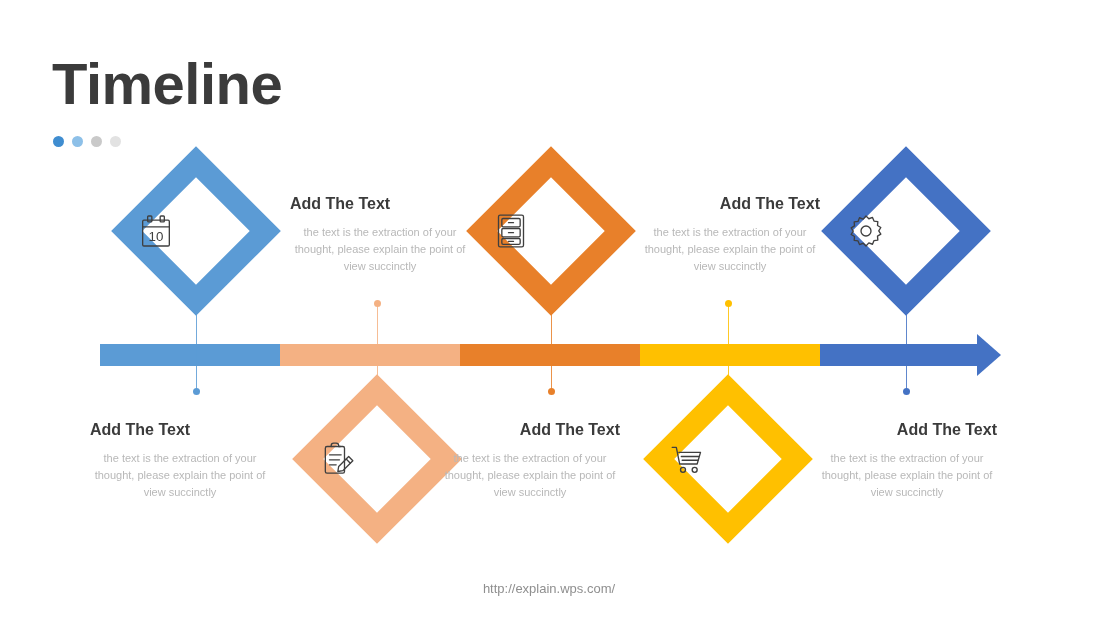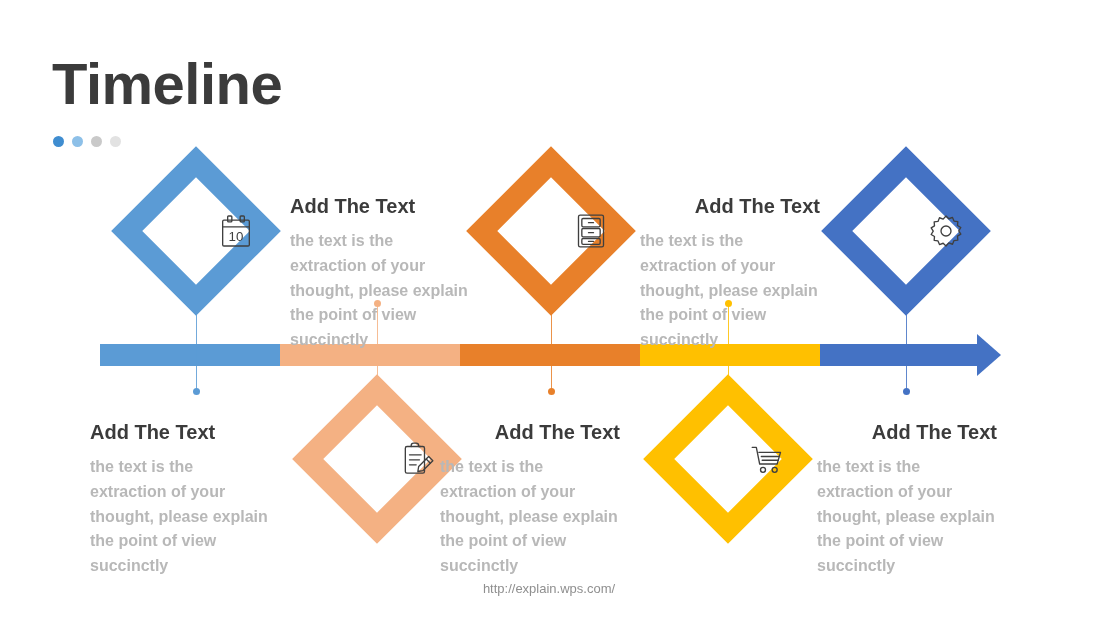--- a/index.html
+++ b/index.html
@@ -79,21 +79,21 @@
     position: absolute;
     width: 7px;
     height: 7px;
     border-radius: 50%;
   }
 
   .diamond {
     position: absolute;
     display: flex;
     align-items: center;
-    justify-content: flex-end;
+    justify-content: flex-start;
   }
   .diamond .dia-shape {
     position: absolute;
     left: 0;
     top: 0;
     width: 100%;
     height: 100%;
     transform: rotate(45deg);
     box-sizing: border-box;
   }
@@ -104,32 +104,31 @@
     height: 40px;
     display: block;
   }
 
   
   .text-block {
     position: absolute;
     width: 180px;
   }
   .tb-title {
-    font-size: 20px;
+    font-size: 16px;
     font-weight: bold;
     color: #3b3b3b;
     margin-bottom: 11px;
     white-space: nowrap;
   }
   .tb-body {
-    font-size: 16px;
+    font-size: 11px;
     line-height: 1.55;
     color: #b8b8b8;
-    text-align: left;
-    font-weight: bold;
+    text-align: center;
   }
   .align-left  .tb-title { text-align: left; }
   .align-right .tb-title { text-align: right; }
 
   
   #footer-url {
     position: absolute;
     left: 0;
     top: 581px;
     width: 1098px;

